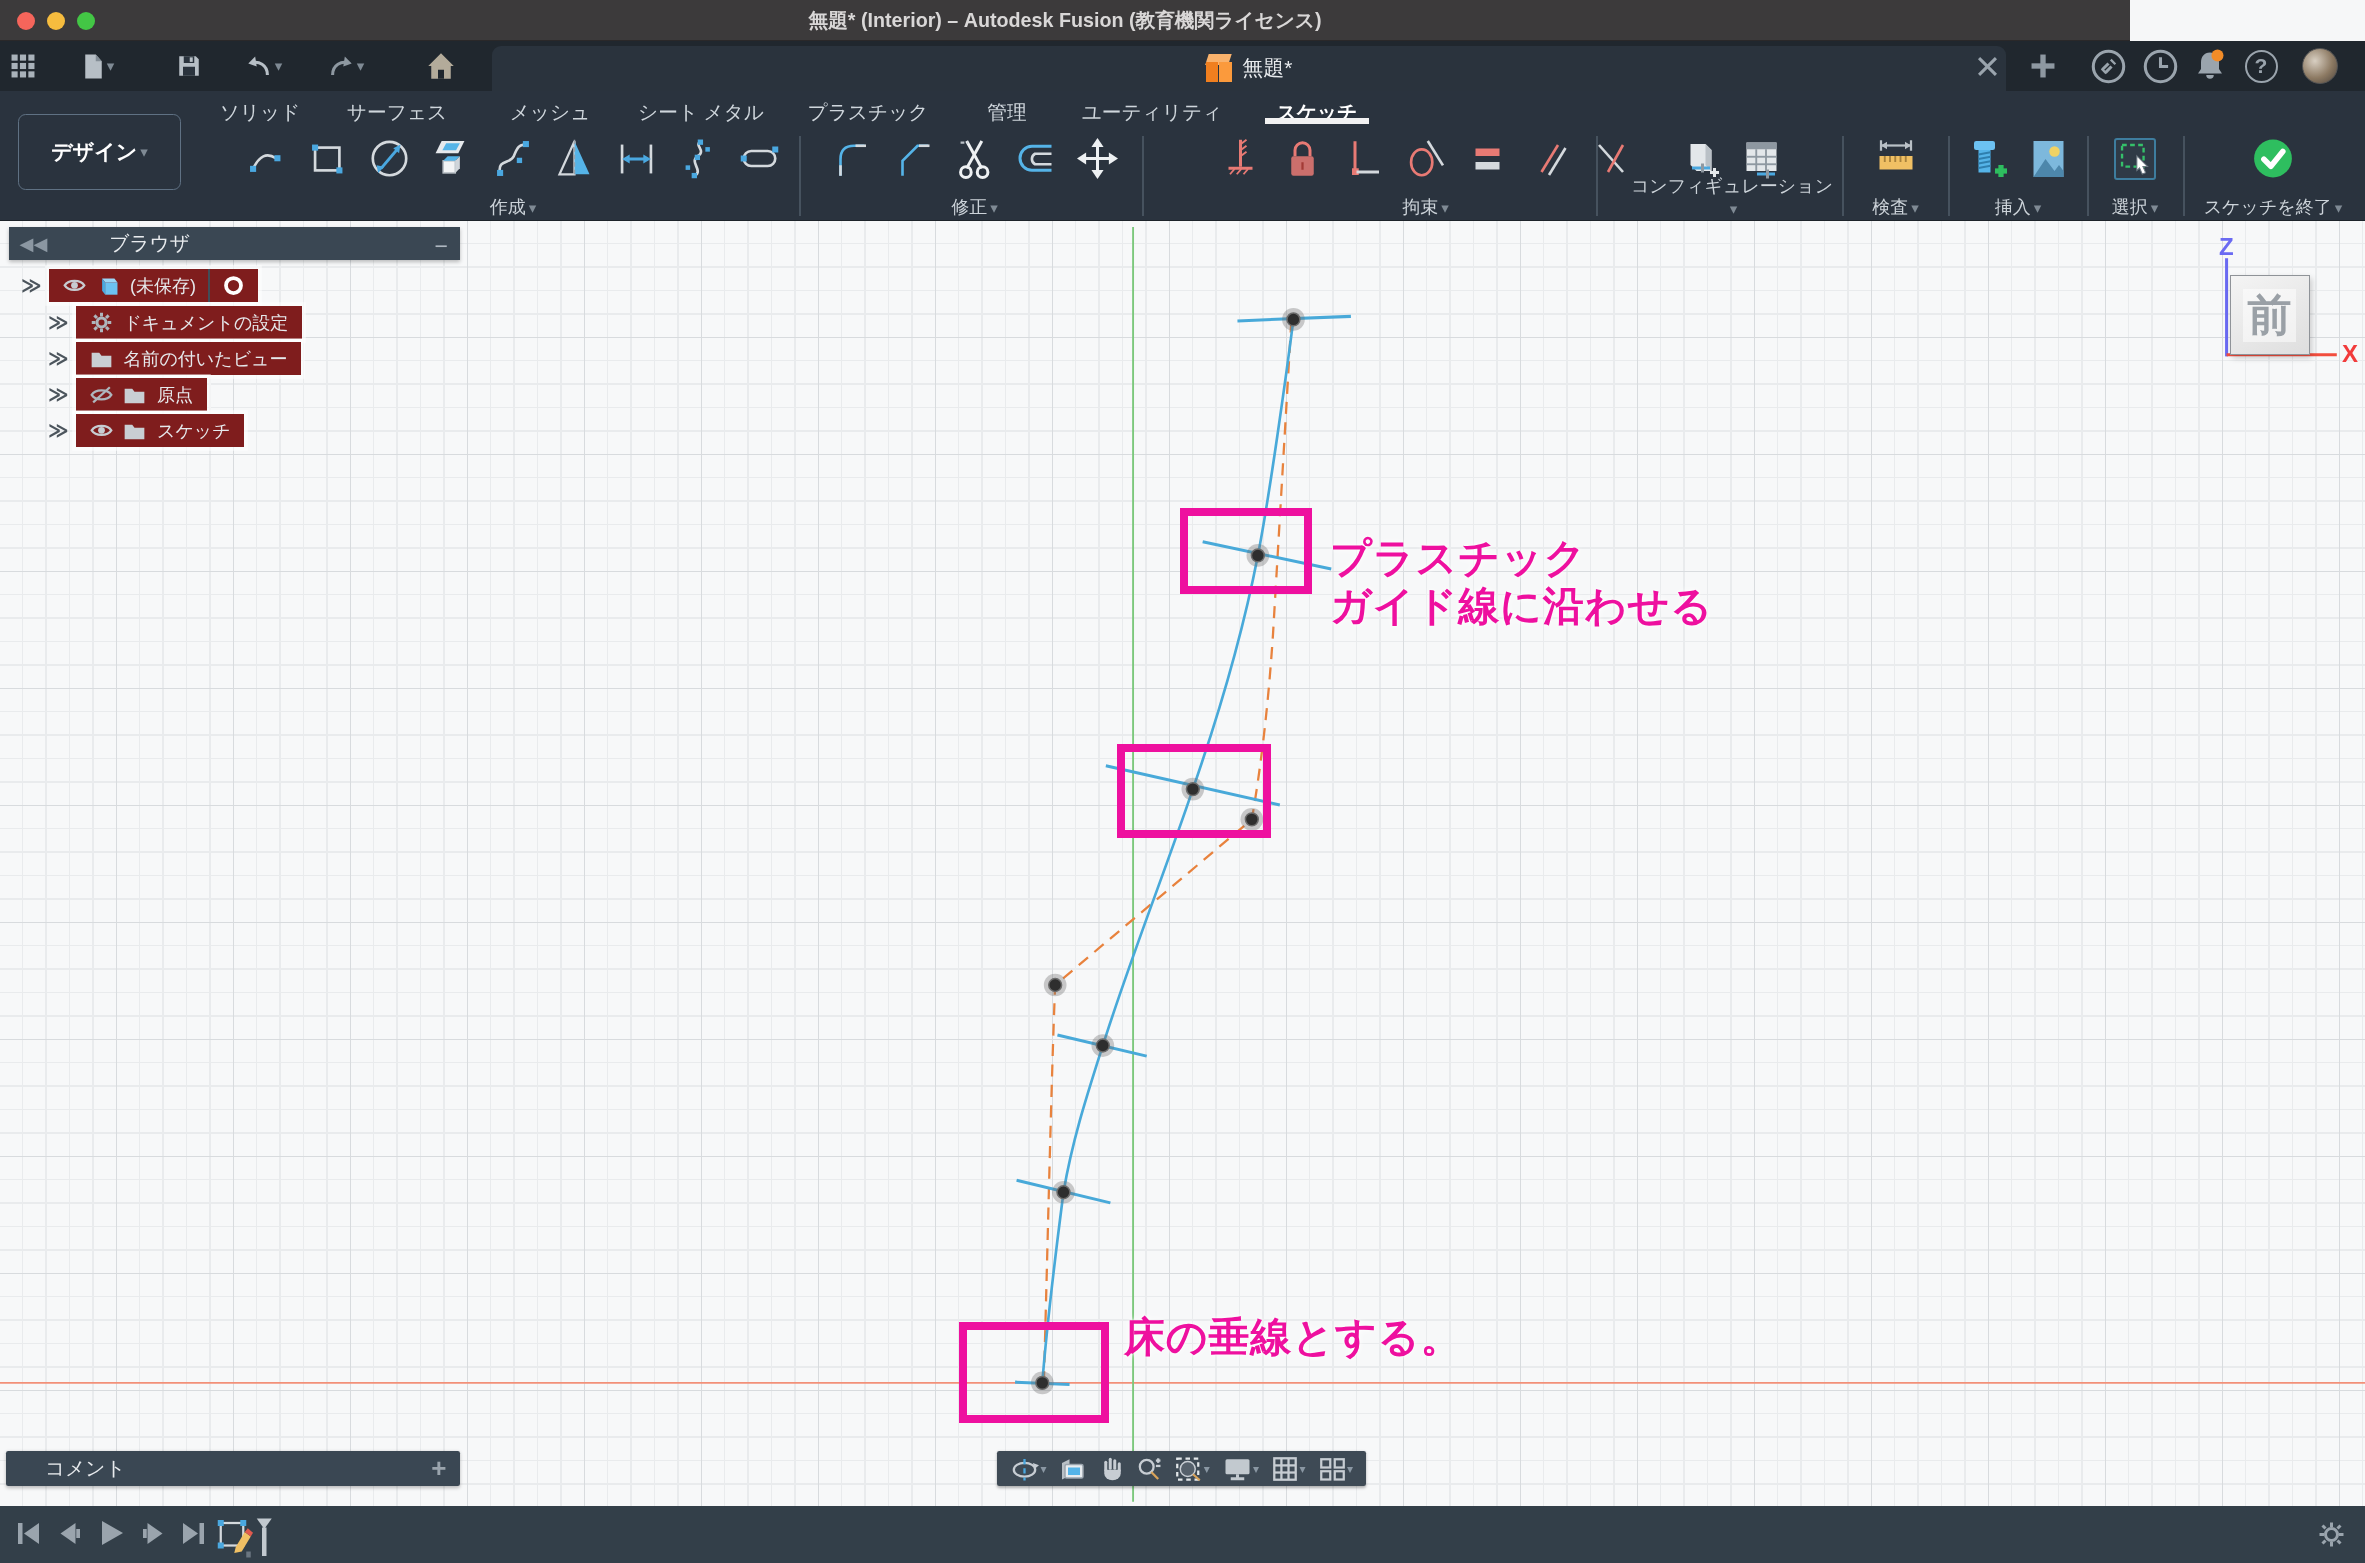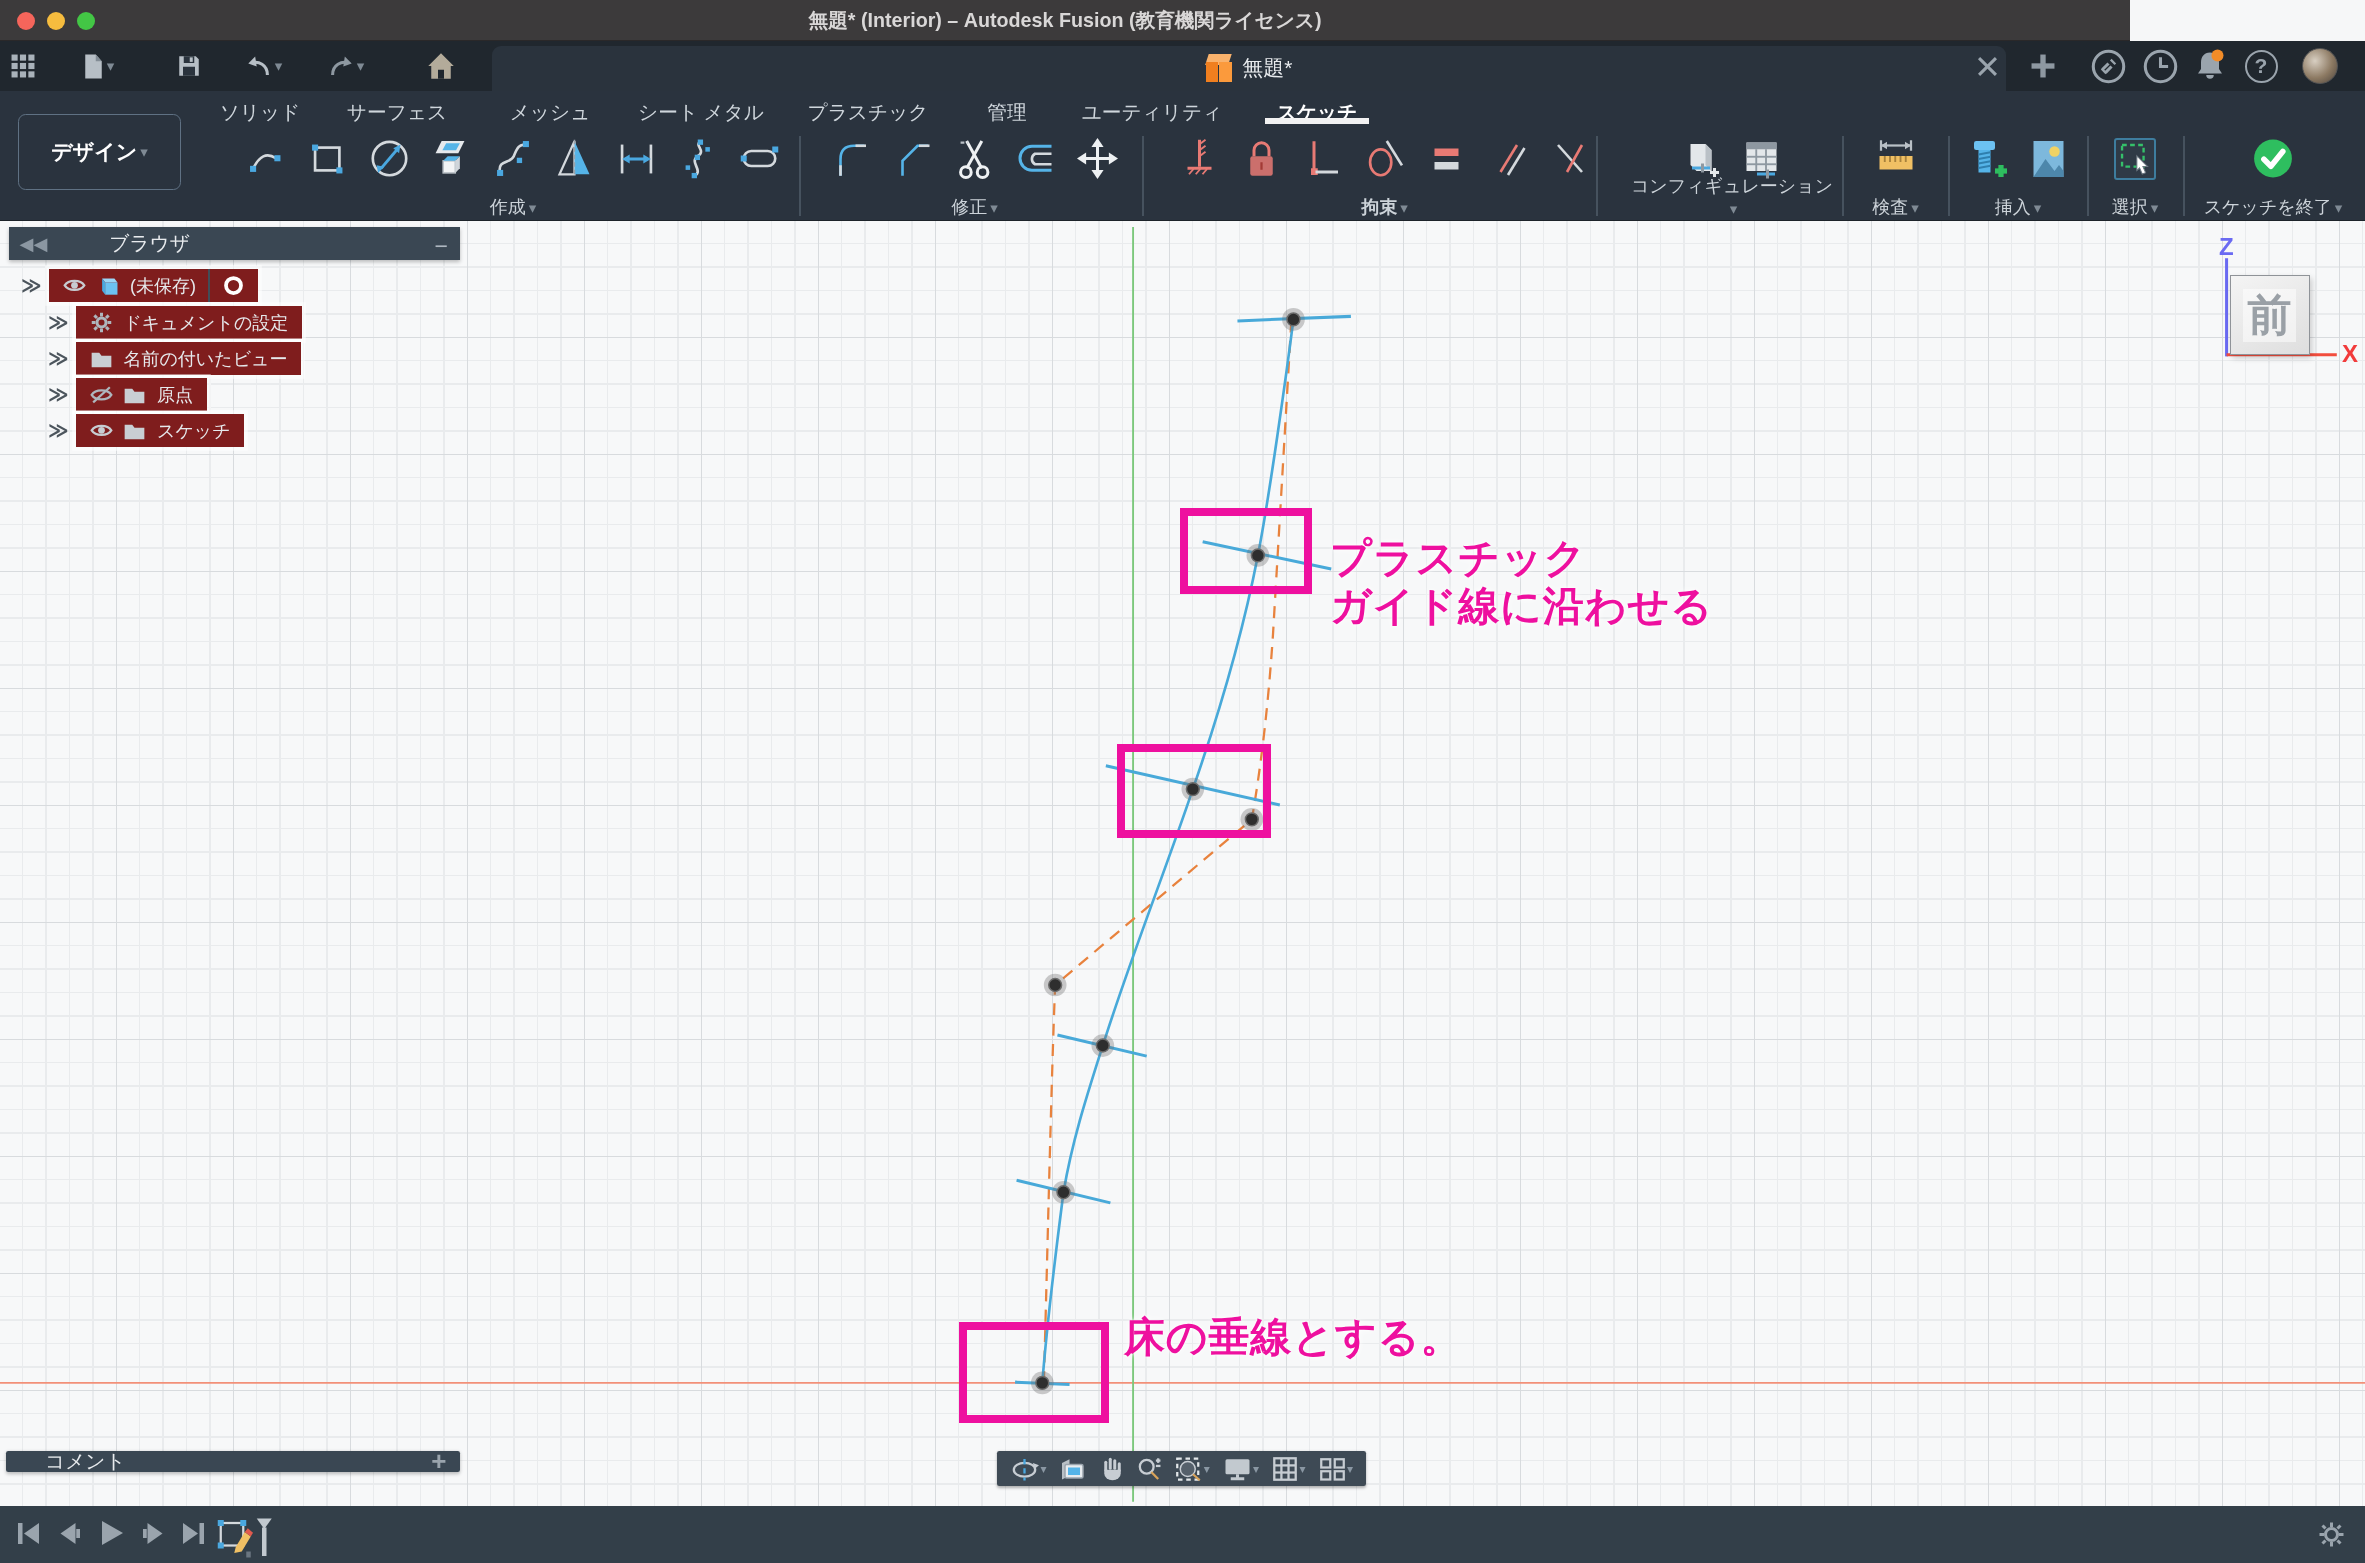--- a/index.html
+++ b/index.html
@@ -72,21 +72,21 @@
   .vc-face .inner{width:53px;height:53px;background:rgba(255,255,255,.5);display:flex;align-items:center;justify-content:center;color:#9aa0a6;font-size:44px;font-weight:bold;}
   .vc-z{position:absolute;left:3px;top:7.6px;color:#6a6af2;font-size:24px;font-weight:bold;}
   .vc-x{position:absolute;left:126px;top:115px;color:#f23b3b;font-size:24px;font-weight:bold;}
 
   
   .navbar{position:absolute;left:997px;top:1451px;width:369px;height:35px;background:#3e4a55;border-radius:2.3px;display:flex;align-items:center;justify-content:space-evenly;box-shadow:0 1.5px 3px rgba(0,0,0,.3);}
   .nicon{display:flex;align-items:center;color:#c7cdd3;}
   .ncaret::after{content:"▾";color:#8a97a3;font-size:12px;margin-left:1.5px;}
 
   
-  .cbar{position:absolute;left:6px;top:1451px;width:454px;height:21px;background:#3a4753;border-radius:2.3px;display:flex;align-items:center;color:#e8ebee;font-size:19.7px;box-shadow:0 1.5px 3.8px rgba(0,0,0,.25);}
+  .cbar{position:absolute;left:6px;top:1451px;width:454px;height:35px;background:#3a4753;border-radius:2.3px;display:flex;align-items:center;color:#e8ebee;font-size:19.7px;box-shadow:0 1.5px 3.8px rgba(0,0,0,.25);}
   .cbar .lbl{margin-left:39px;}
   .cbar .plus{position:absolute;right:13.6px;color:#9aa4ad;font-size:26px;font-weight:bold;}
 
   
   .timeline{position:absolute;left:0;top:1506px;width:2366px;height:57px;background:#333f49;}
   .tl-controls{position:absolute;left:15px;top:0;height:57px;display:flex;align-items:center;gap:13.6px;color:#9aa4ad;}
   .tl-feature{position:absolute;left:213px;top:7.6px;}
   .tl-gear{position:absolute;right:21px;top:15px;color:#9aa4ad;}
 </style>
 </head>
@@ -585,21 +585,21 @@
                 <polygon points="0,27 12,19 12,35"></polygon>
                 <polygon points="54,27 42,19 42,35"></polygon>
               </g>
             </svg>
         </span>
       </div>
       <div class="glabel caret"><span>修正</span></div>
     </div>
     <div class="sep" style="left:1142px;"></div>
 
-    <div class="group" style="left:1169px;width:431px;font-weight:bold;">
+    <div class="group" style="left:1210px;width:431px;">
       <div class="gicons">
         <span class="ticon">
           <svg width="33" height="41" viewBox="0 0 44 54">
               <line x1="22" y1="2" x2="22" y2="38" stroke="#e87a74" stroke-width="4"></line>
               <g stroke="#e87a74" stroke-width="2.5">
                 <line x1="22" y1="8" x2="30" y2="2"></line>
                 <line x1="22" y1="16" x2="30" y2="10"></line>
                 <line x1="22" y1="24" x2="30" y2="18"></line>
               </g>
               <line x1="6" y1="40" x2="38" y2="40" stroke="#e87a74" stroke-width="4"></line>

